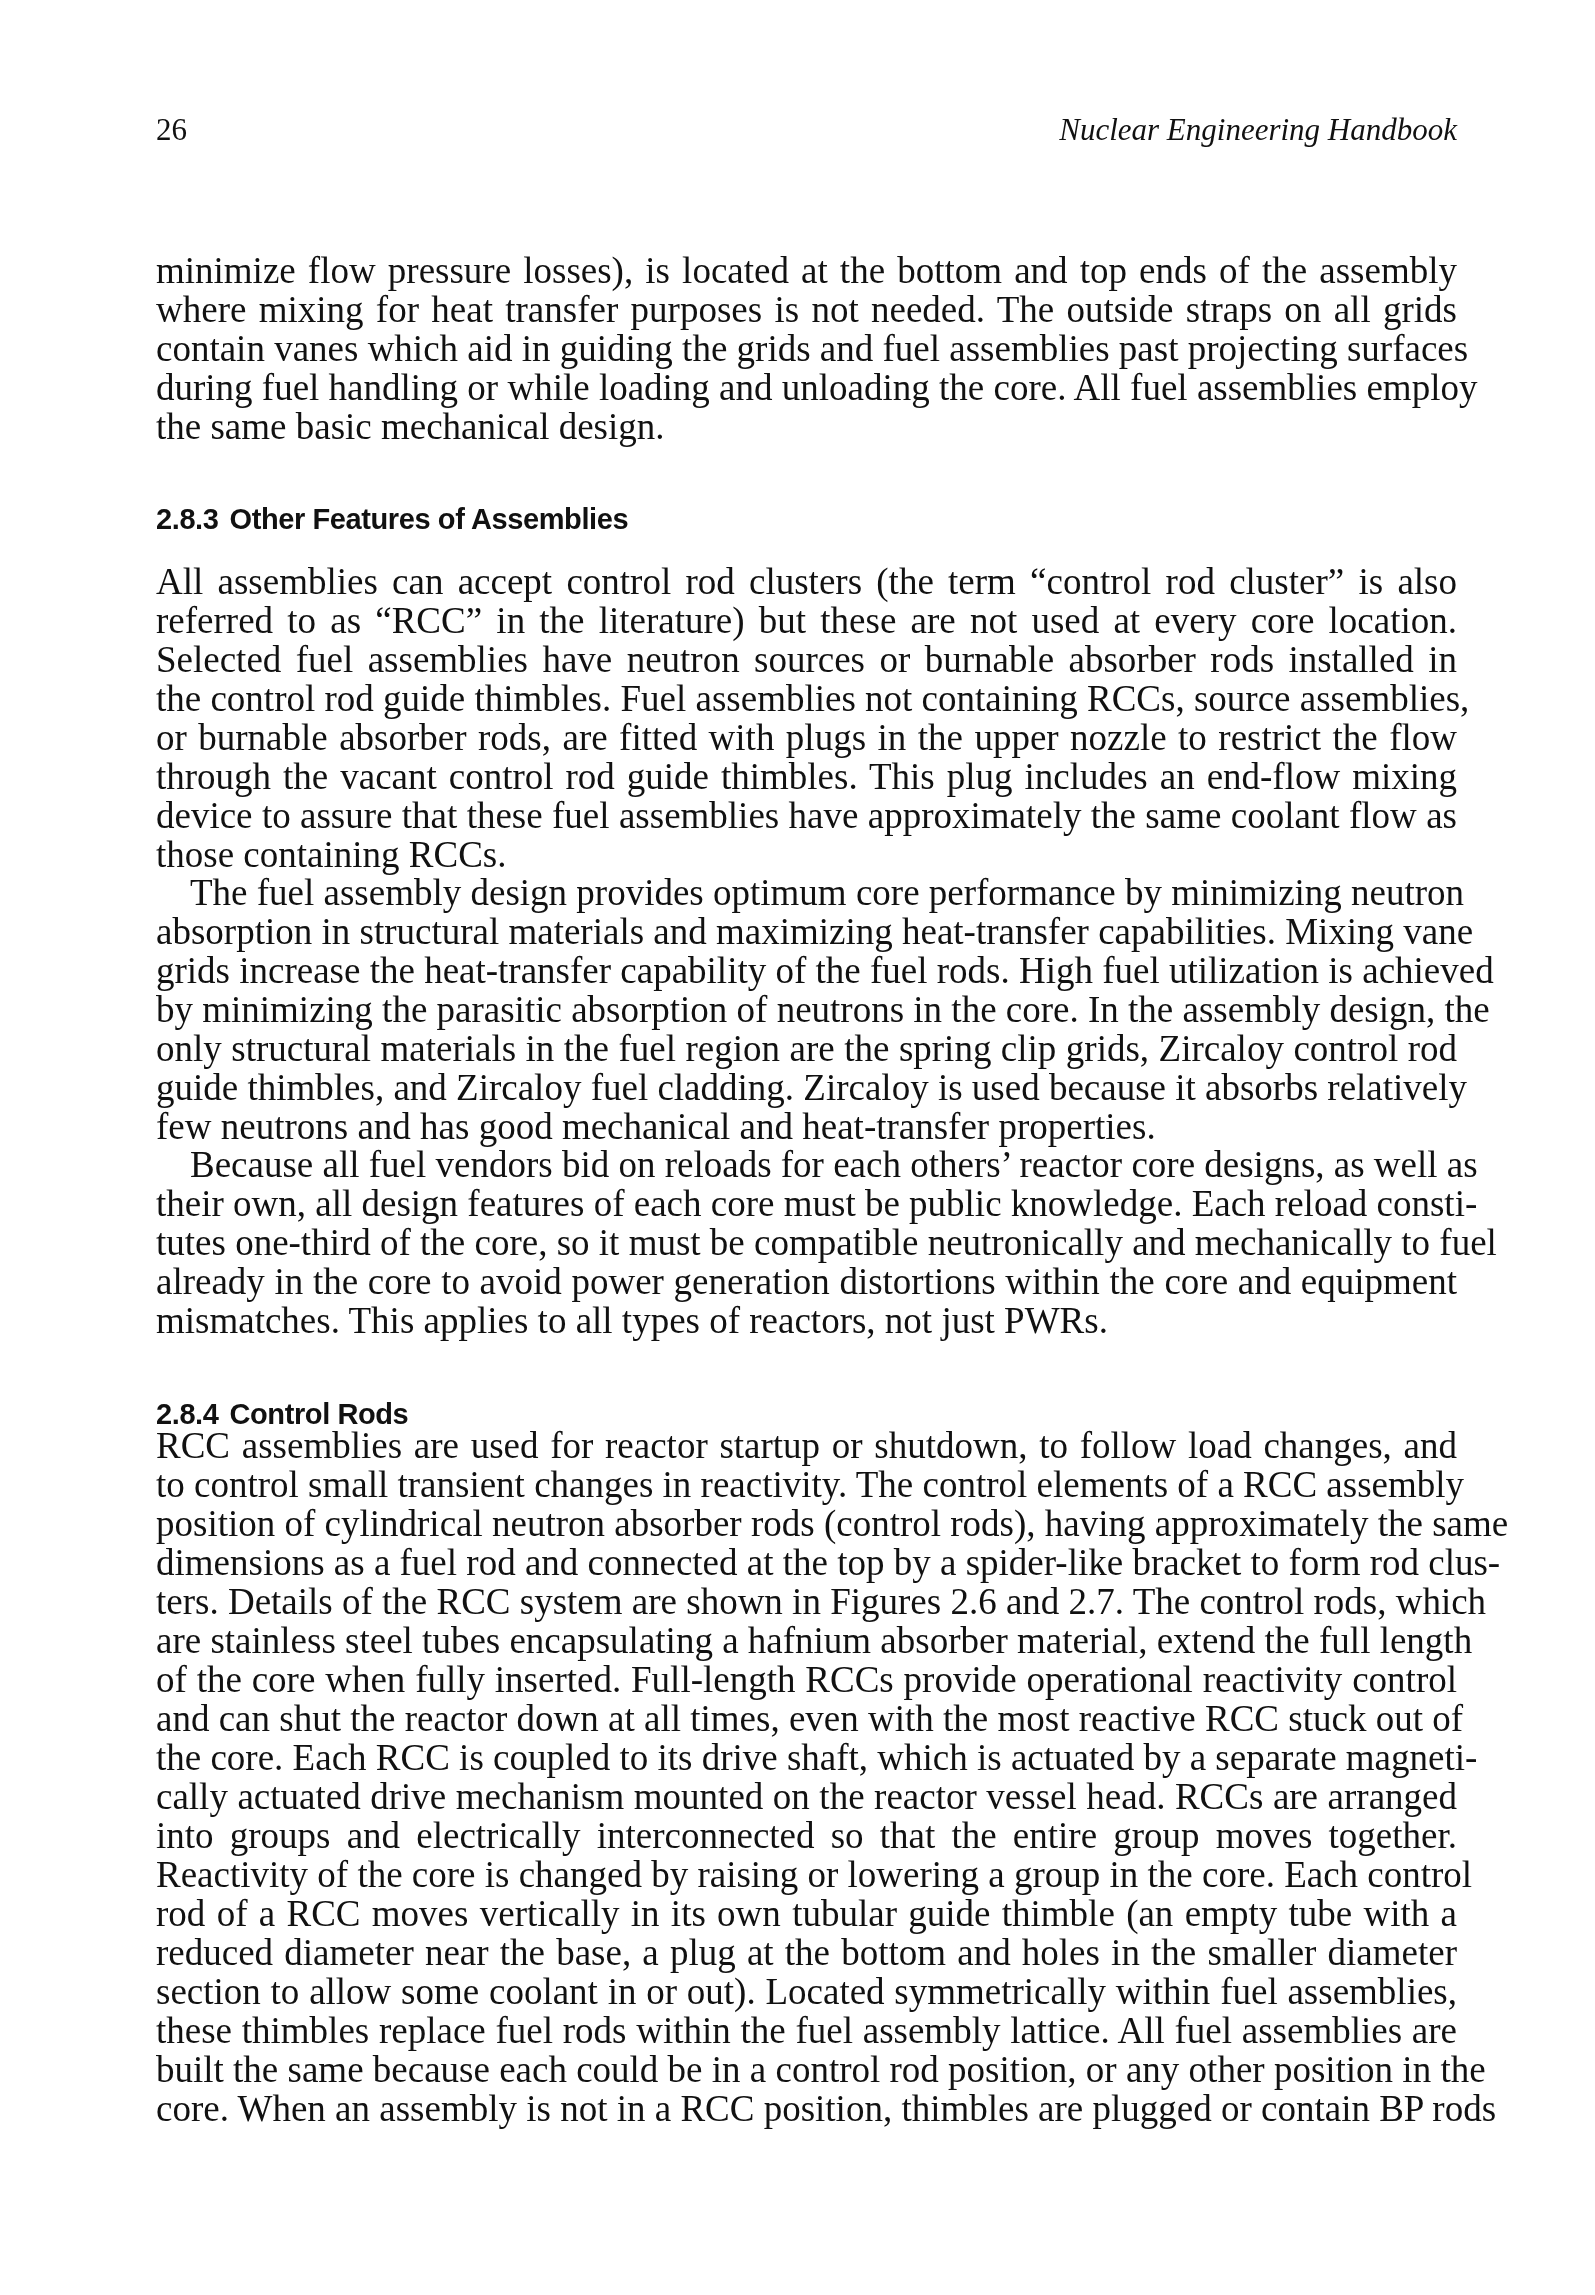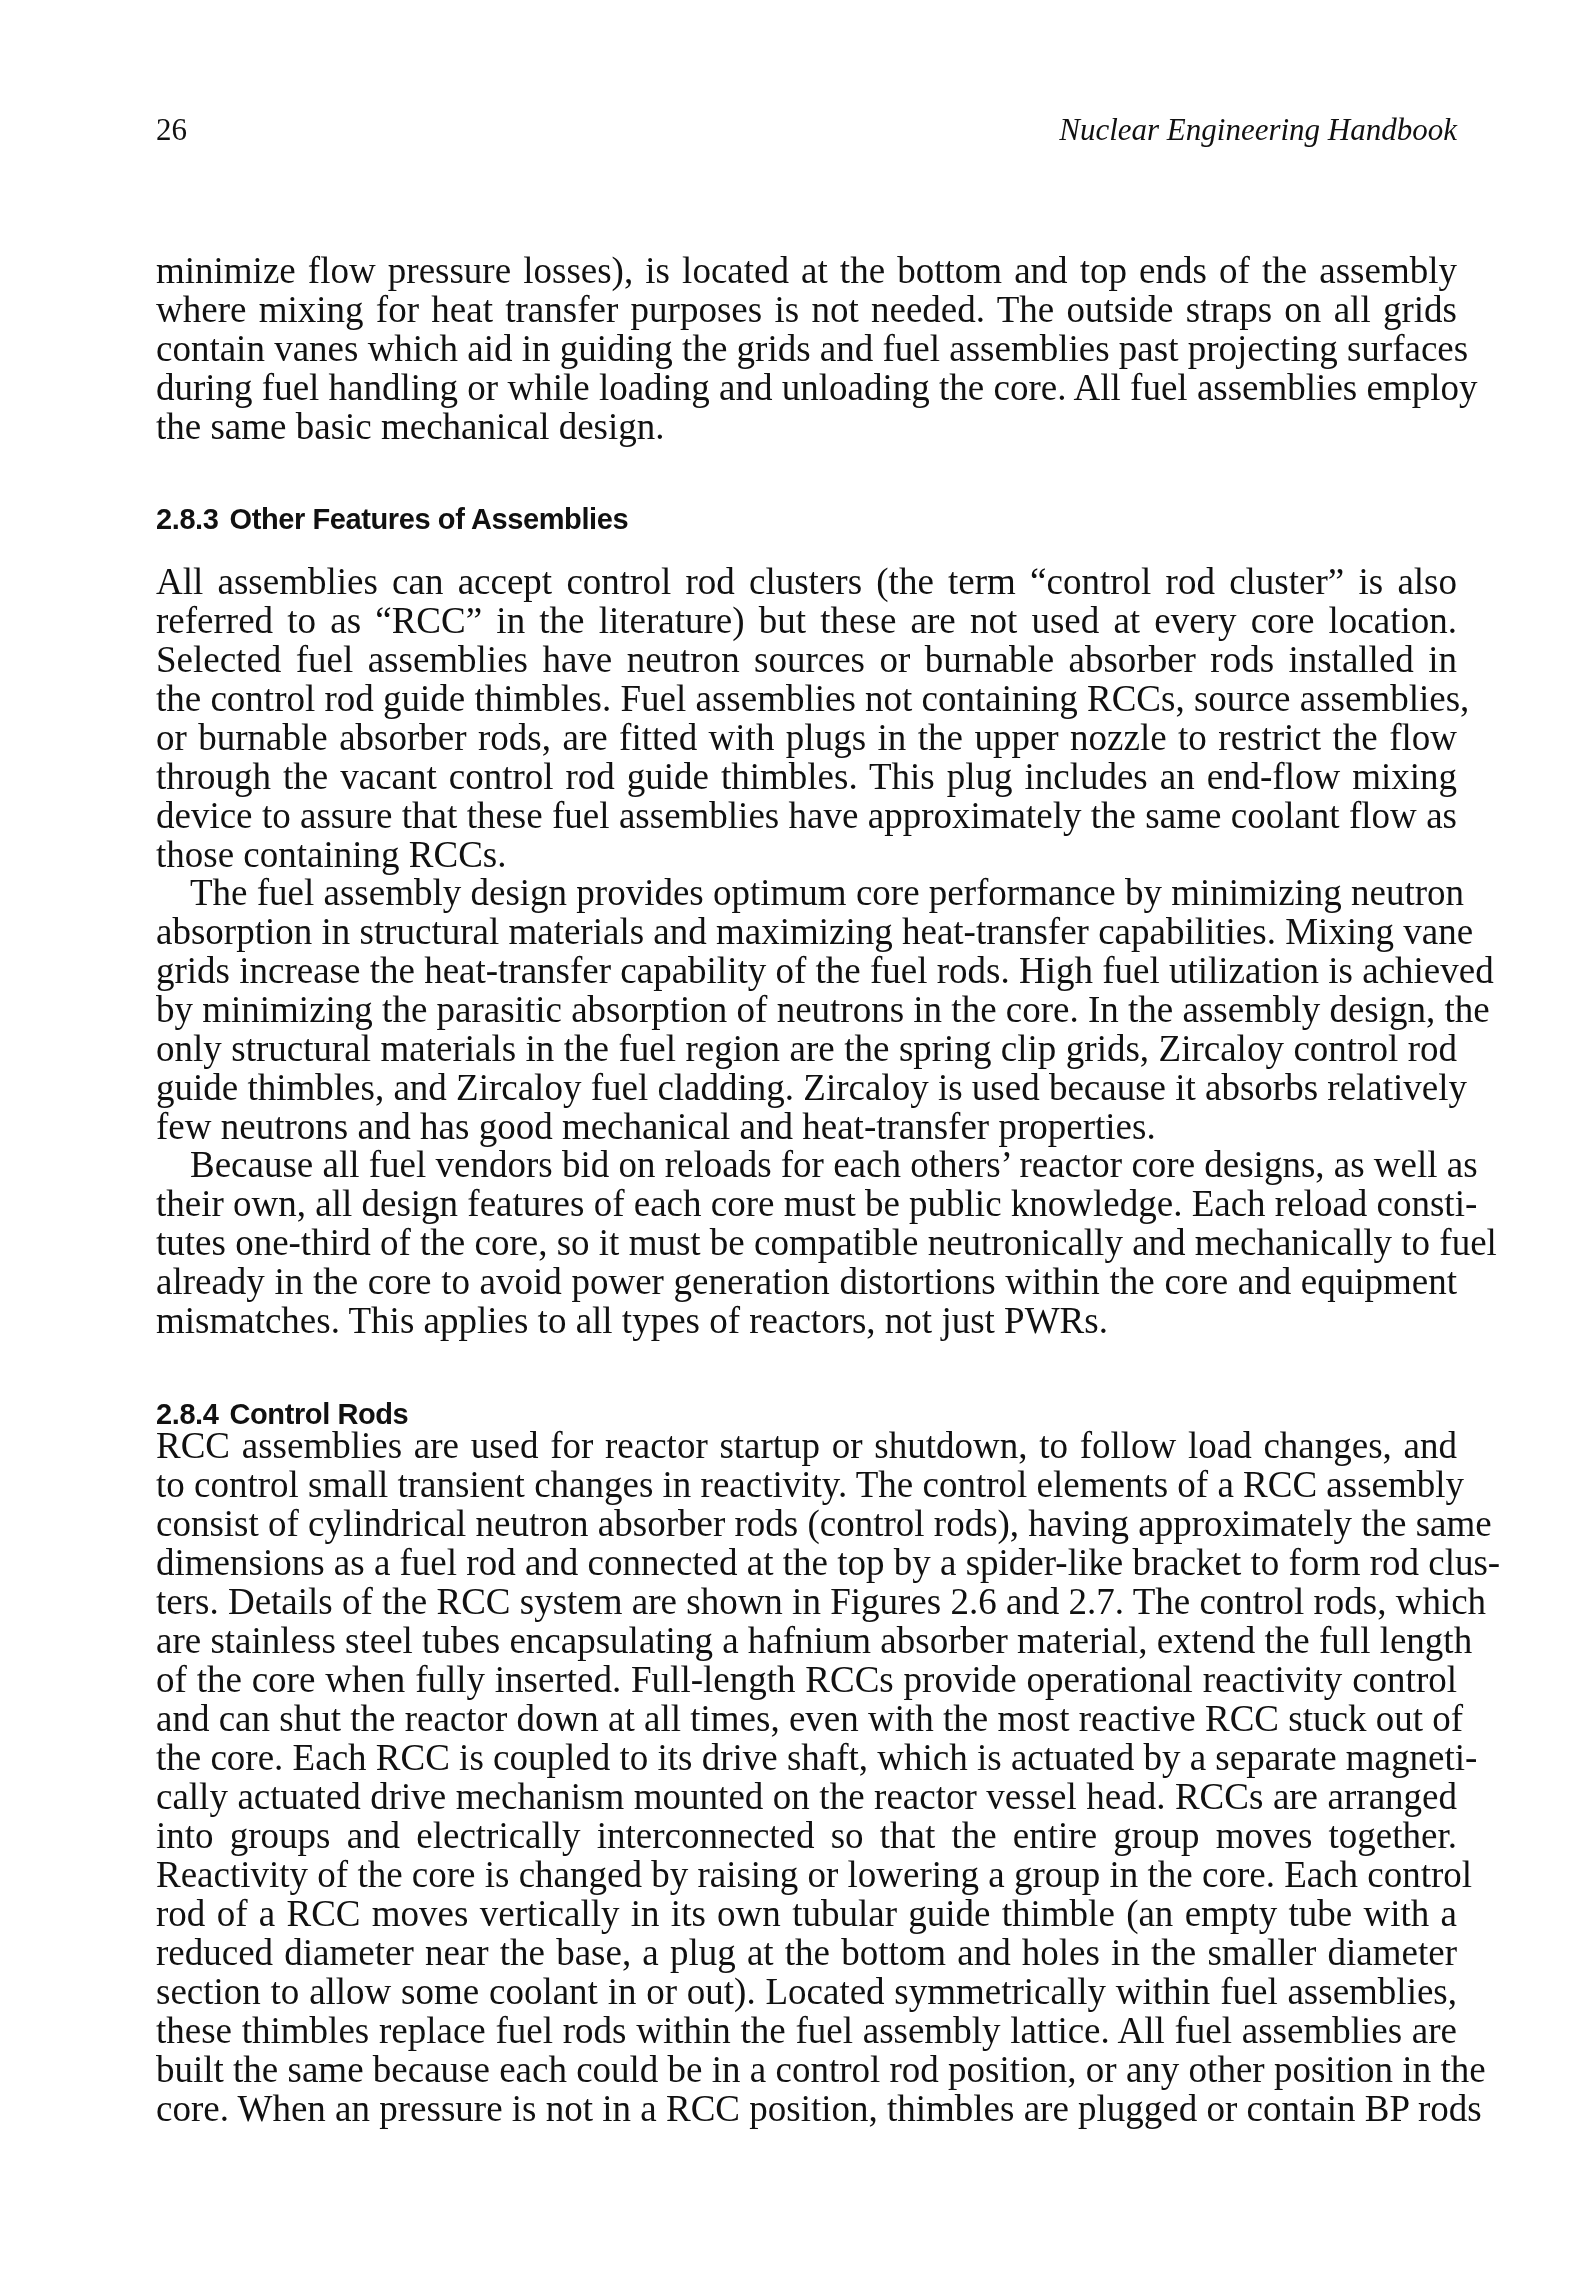--- a/index.html
+++ b/index.html
@@ -143,33 +143,33 @@
   <div class="block" style="top:1395px;">
     <h2 class="heading">
       <span class="num">2.8.4</span><span>Control Rods</span>
     </h2>
   </div>
 
   <div class="block" style="top:1420px;margin-top:6px;">
     <p class="para">
       <span class="ln">RCC assemblies are used for reactor startup or shutdown, to follow load changes, and</span>
       <span class="ln">to control small transient changes in reactivity. The control elements of a RCC assembly</span>
-      <span class="ln">consist of cylindrical neutron absorber rods (control rods), having approximately the same</span>
+      <span class="ln">position of cylindrical neutron absorber rods (control rods), having approximately the same</span>
       <span class="ln">dimensions as a fuel rod and connected at the top by a spider-like bracket to form rod clus-</span>
       <span class="ln">ters. Details of the RCC system are shown in Figures 2.6 and 2.7. The control rods, which</span>
       <span class="ln">are stainless steel tubes encapsulating a hafnium absorber material, extend the full length</span>
       <span class="ln">of the core when fully inserted. Full-length RCCs provide operational reactivity control</span>
       <span class="ln">and can shut the reactor down at all times, even with the most reactive RCC stuck out of</span>
       <span class="ln">the core. Each RCC is coupled to its drive shaft, which is actuated by a separate magneti-</span>
       <span class="ln">cally actuated drive mechanism mounted on the reactor vessel head. RCCs are arranged</span>
       <span class="ln">into groups and electrically interconnected so that the entire group moves together.</span>
       <span class="ln">Reactivity of the core is changed by raising or lowering a group in the core. Each control</span>
       <span class="ln">rod of a RCC moves vertically in its own tubular guide thimble (an empty tube with a</span>
       <span class="ln">reduced diameter near the base, a plug at the bottom and holes in the smaller diameter</span>
       <span class="ln">section to allow some coolant in or out). Located symmetrically within fuel assemblies,</span>
       <span class="ln">these thimbles replace fuel rods within the fuel assembly lattice. All fuel assemblies are</span>
       <span class="ln">built the same because each could be in a control rod position, or any other position in the</span>
-      <span class="ln">core. When an pressure is not in a RCC position, thimbles are plugged or contain BP rods</span>
+      <span class="ln">core. When an assembly is not in a RCC position, thimbles are plugged or contain BP rods</span>
     </p>
   </div>
 
 </div>
 
 
 </body></html>

